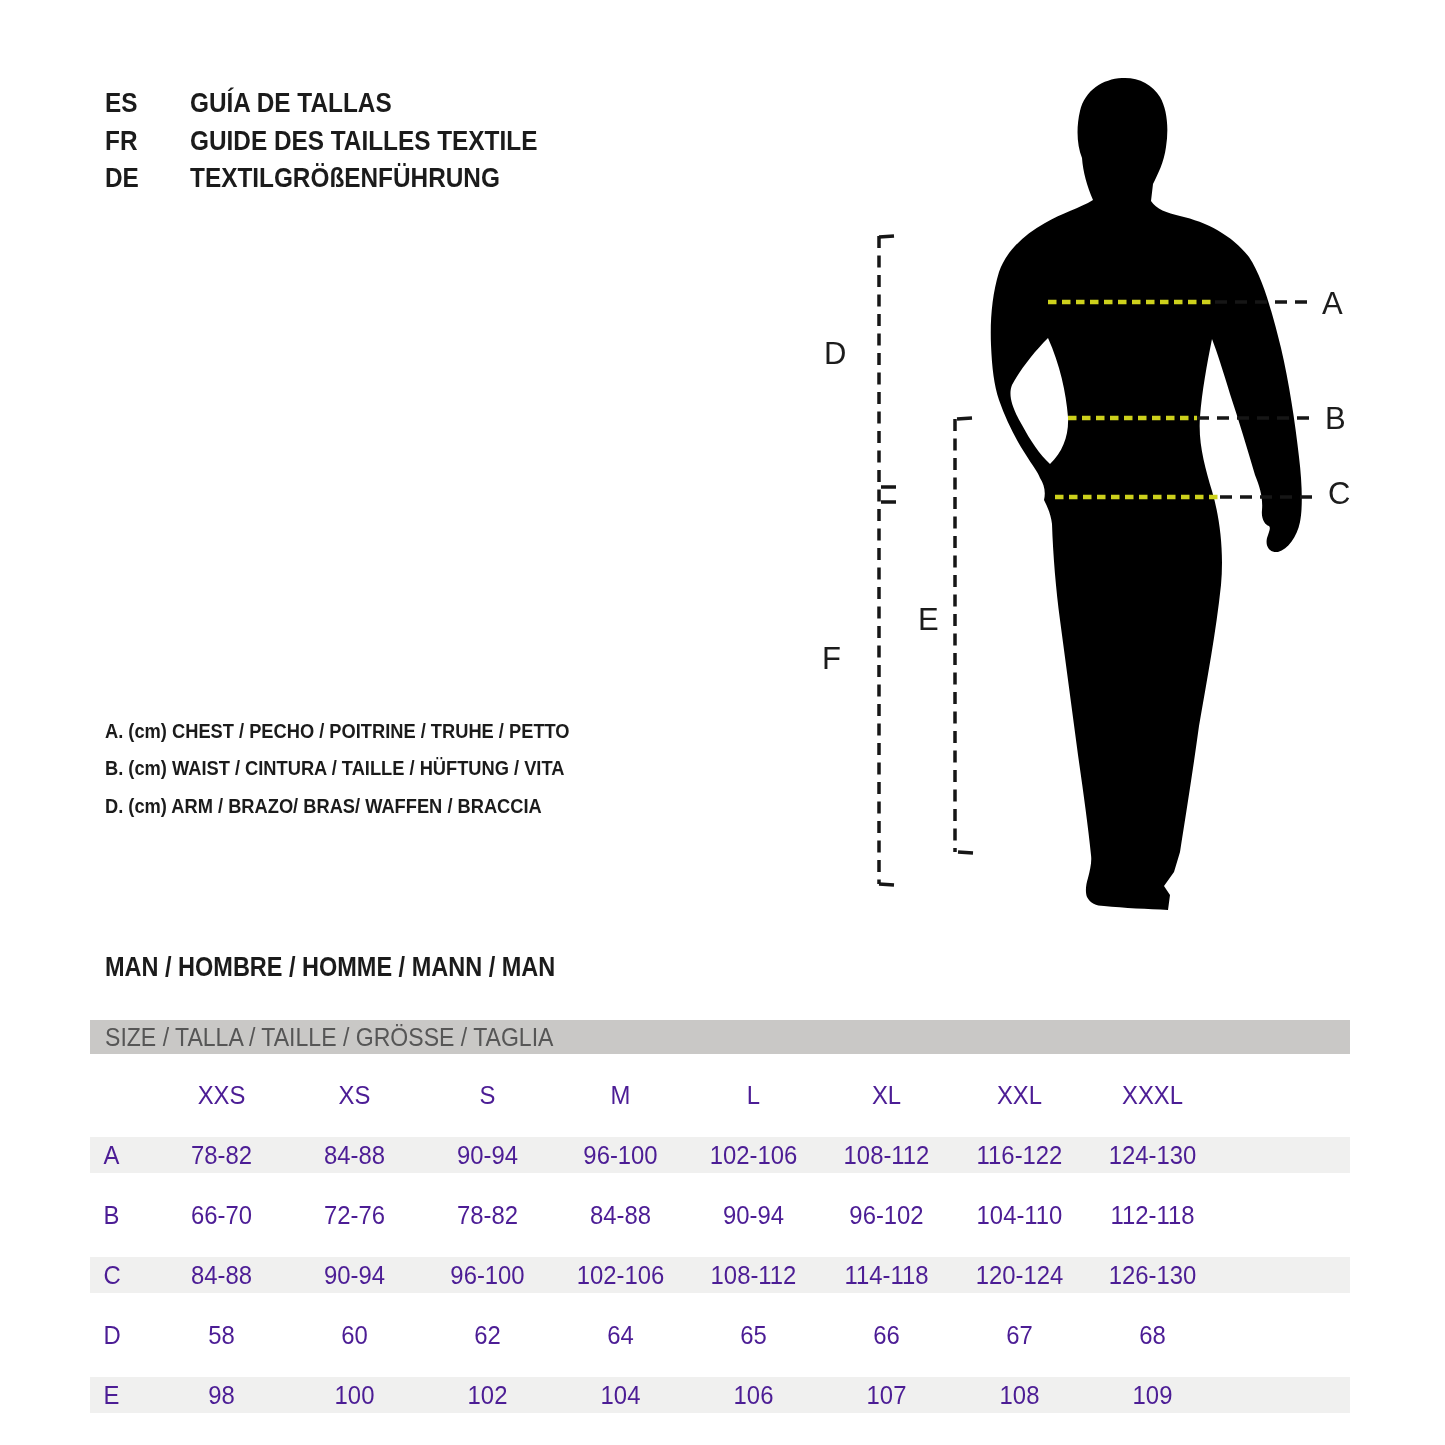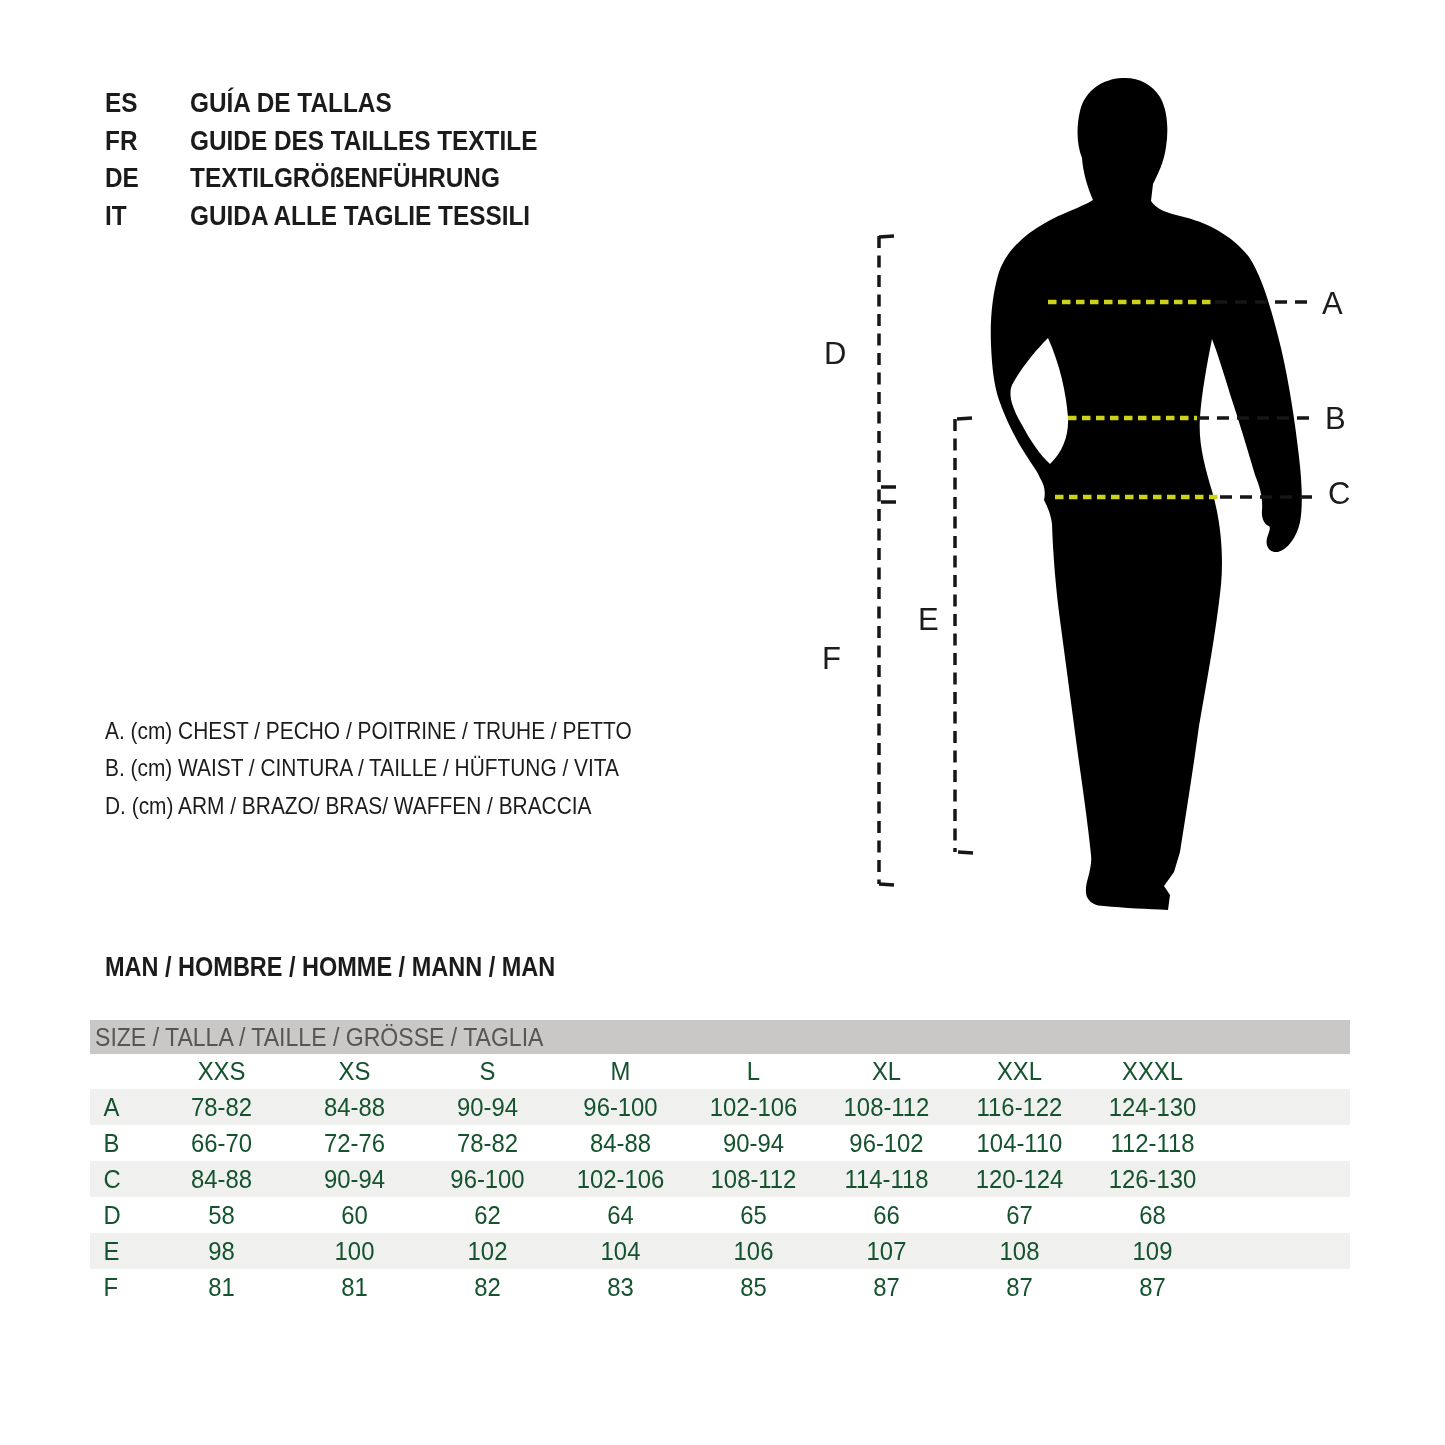--- a/index.html
+++ b/index.html
@@ -12,31 +12,31 @@
   .cnd   { display:inline-block; transform:scaleX(0.87); transform-origin:0 50%; white-space:nowrap; }
 
   
   .lang-block { position:absolute; left:105px; top:84px; }
   .lang-row   { height:37.5px; line-height:37.5px; font-size:28px; font-weight:700; }
   .lang-code  { display:inline-block; width:85px; vertical-align:top; }
   .lang-title { vertical-align:top; }
 
   
   .legend-block { position:absolute; left:105px; top:712px; }
-  .legend-row   { height:37.4px; line-height:37.4px; font-size:24px; font-weight:400; }
+  .legend-row   { height:37.4px; line-height:37.4px; font-size:21px; font-weight:700; }
 
   
   .man-line { position:absolute; left:105px; top:952px; font-size:27px; font-weight:700;text-decoration:underline; }
 
   
   .size-table { position:absolute; left:90px; top:1020px; width:1260px; }
   .st-header  { height:34px; line-height:34px; background:#c9c8c6; color:#565656;
-                font-size:26.5px; font-weight:400; padding-left:5px; }
+                font-size:26.5px; font-weight:400; padding-left:15px; }
   .st-row     { display:grid; grid-template-columns:65px repeat(8,133px) 1fr;
-                height:36px; line-height:36px; font-size:26.5px; color:#14532d; }
+                height:36px; line-height:36px; font-size:26.5px; color:#4c1d95;margin-top:24px; }
   .st-sizes   { height:35px; line-height:35px; }
   .banded     { background:#f0f0ef; }
   .st-cell    { text-align:center; transform:scaleX(0.9); transform-origin:50% 50%; }
   .st-label   { text-align:left; padding-left:15px; transform-origin:0 50%; }
 
   
   .figure { position:absolute; left:820px; top:60px; }
   .fig-letter { font-family:"Liberation Sans","DejaVu Sans",sans-serif; font-size:31px; fill:#1c1c1c; }
 </style>
 </head>
@@ -46,23 +46,20 @@
 
   <div class="lang-block">
     <div class="lang-row">
       <span class="lang-code"><span class="cnd">ES</span></span><span class="lang-title cnd">GUÍA DE TALLAS</span>
     </div>
     <div class="lang-row">
       <span class="lang-code"><span class="cnd">FR</span></span><span class="lang-title cnd">GUIDE DES TAILLES TEXTILE</span>
     </div>
     <div class="lang-row">
       <span class="lang-code"><span class="cnd">DE</span></span><span class="lang-title cnd">TEXTILGRÖßENFÜHRUNG</span>
-    </div>
-    <div class="lang-row">
-      <span class="lang-code"><span class="cnd">IT</span></span><span class="lang-title cnd">GUIDA ALLE TAGLIE TESSILI</span>
     </div>
   </div>
 
   <svg class="figure" width="540" height="890" viewBox="820 60 540 890">
 
     <path fill="#000000" fill-rule="evenodd" d="
       M1093 200
       C1087 186 1083 172 1082 158
       C1077 146 1076 128 1080 111
       C1085 90 1103 79 1122 78

